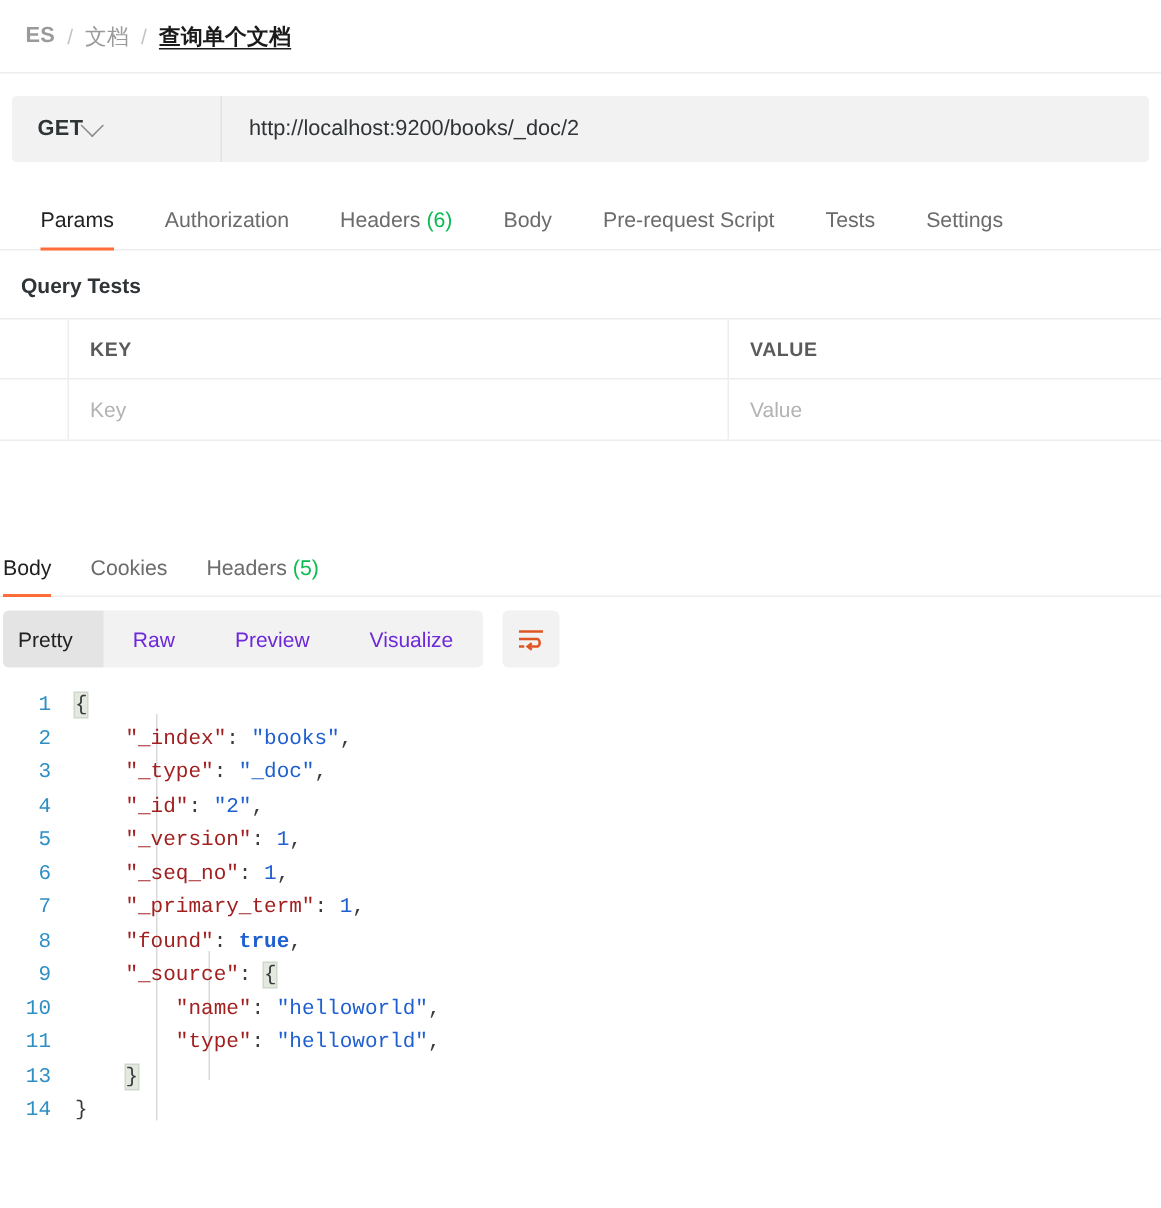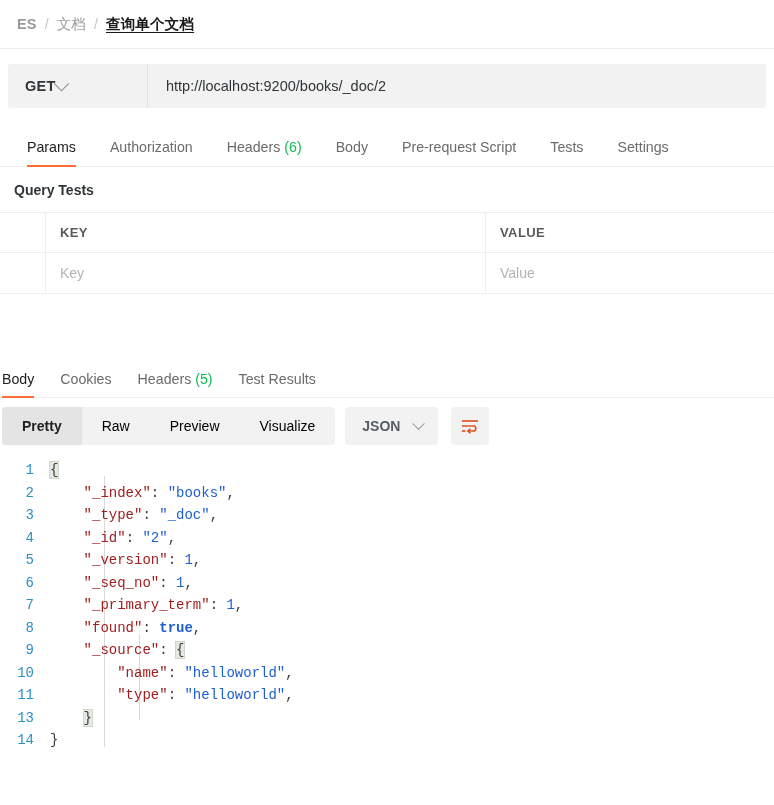--- a/index.html
+++ b/index.html
@@ -165,27 +165,28 @@
     display: flex;
     background: #f2f2f2;
     border-radius: 4px;
     overflow: hidden;
     height: 38px;
   }
   .seg-item {
     display: flex; align-items: center;
     padding: 0 20px;
     font-size: 14px;
-    color: #000000;
+    color: #6d28d9;
     cursor: pointer;
   }
   .seg-item.active {
     background: #e4e4e4;
     color: #212121;
-    font-weight: bold;
+    font-weight: normal;
+    padding-left: 10px;
   }
   .fmt-select {
     display: flex;
     align-items: center;
     gap: 14px;
     height: 38px;
     padding: 0 15px 0 17px;
     background: #f2f2f2;
     border-radius: 4px;
     margin-left: 4px;
@@ -313,35 +314,28 @@
   <div class="tab active">
     <span>Body</span>
   </div>
   <div class="tab">
     <span>Cookies</span>
   </div>
   <div class="tab">
     <span>Headers</span>
     <span class="count">(5)</span>
   </div>
-  <div class="tab">
-    <span>Test Results</span>
-  </div>
 </div>
 
 <div class="body-toolbar">
   <div class="seg">
     <div class="seg-item active">Pretty</div>
     <div class="seg-item">Raw</div>
     <div class="seg-item">Preview</div>
     <div class="seg-item">Visualize</div>
-  </div>
-  <div class="fmt-select">
-    <span class="fmt-label">JSON</span>
-    <span class="fmt-chev"></span>
   </div>
   <div class="wrap-btn">
     <svg width="18" height="16" viewBox="0 0 18 16">
       <line x1="1" y1="3" x2="17" y2="3" stroke="#e05524" stroke-width="1.7"></line>
       <path d="M1 8 H13.5 A3 3 0 0 1 13.5 13 H7.5" fill="none" stroke="#e05524" stroke-width="1.7"></path>
       <polyline points="9.5,10.8 6.8,13 9.5,15.2" fill="none" stroke="#e05524" stroke-width="1.7"></polyline>
       <line x1="1" y1="13" x2="4.5" y2="13" stroke="#e05524" stroke-width="1.7"></line>
     </svg>
   </div>
 </div>

